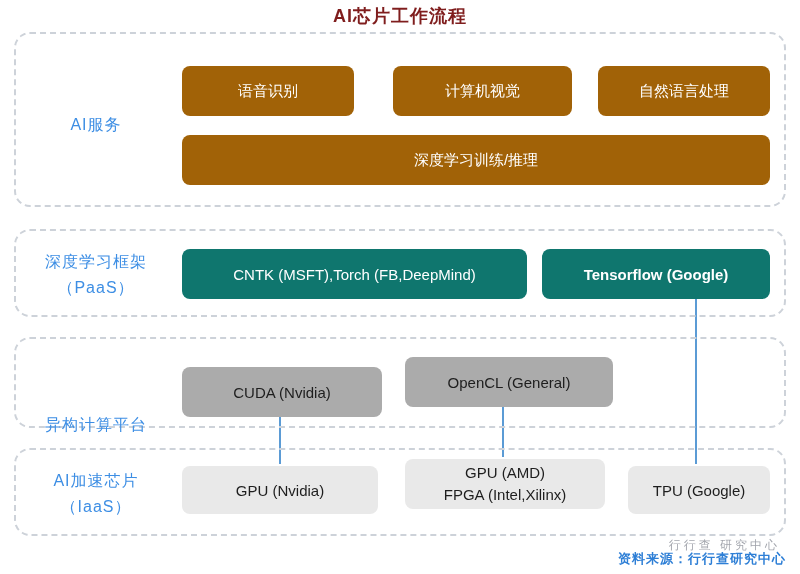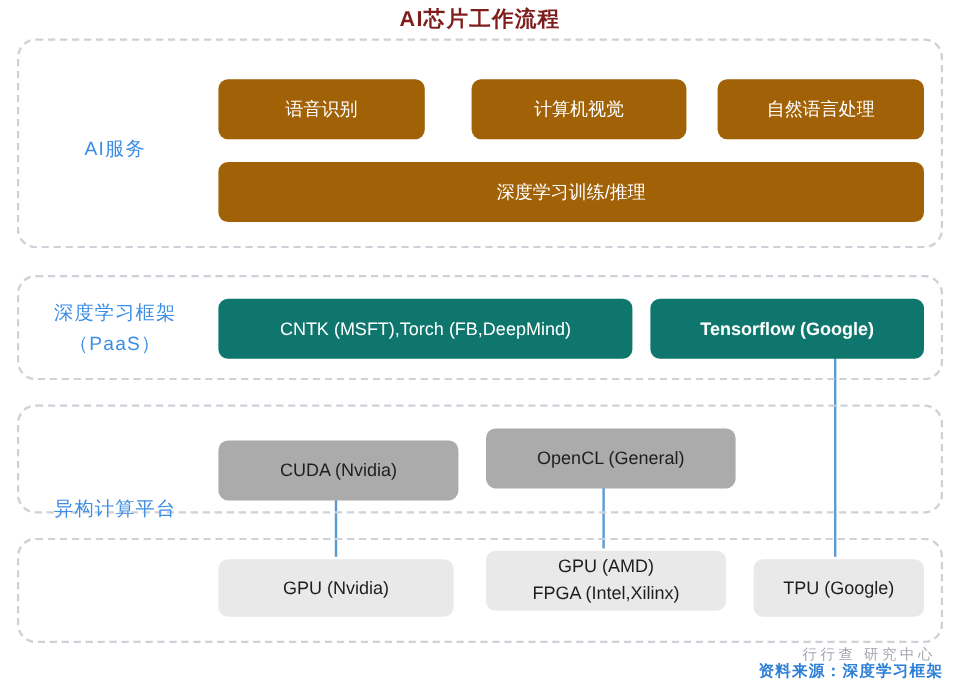--- a/index.html
+++ b/index.html
@@ -113,24 +113,28 @@
     <div class="box lightblue" style="left:526px; top:18px; width:228px; height:50px;font-weight:bold;">Tensorflow (Google)</div>
   </div>
 
   <div class="layer" style="top:337px; height:91px;">
     <div class="layer-label" style="left:10px; top:33px; width:140px;margin-top:40px;">异构计算平台</div>
     <div class="box gray" style="left:166px; top:28px; width:200px; height:50px;">CUDA (Nvidia)</div>
     <div class="box gray" style="left:389px; top:18px; width:208px; height:50px;">OpenCL (General)</div>
   </div>
 
   <div class="layer" style="top:448px; height:88px;">
+    <div class="layer-label" style="left:10px; top:18px; width:140px;">
+      <div>AI加速芯片</div>
+      <div>（IaaS）</div>
+    </div>
     <div class="box lightgray" style="left:166px; top:16px; width:196px; height:48px;">GPU (Nvidia)</div>
     <div class="box lightgray two-line" style="left:389px; top:9px; width:200px; height:50px;">
       <div>GPU (AMD)</div>
       <div>FPGA (Intel,Xilinx)</div>
     </div>
     <div class="box lightgray" style="left:612px; top:16px; width:142px; height:48px;">TPU (Google)</div>
   </div>
 
   <div class="watermark">行行查 研究中心</div>
-  <div class="source">资料来源：深度学习框架</div>
+  <div class="source">资料来源：行行查研究中心</div>
 
 </div>
 
 </body></html>

